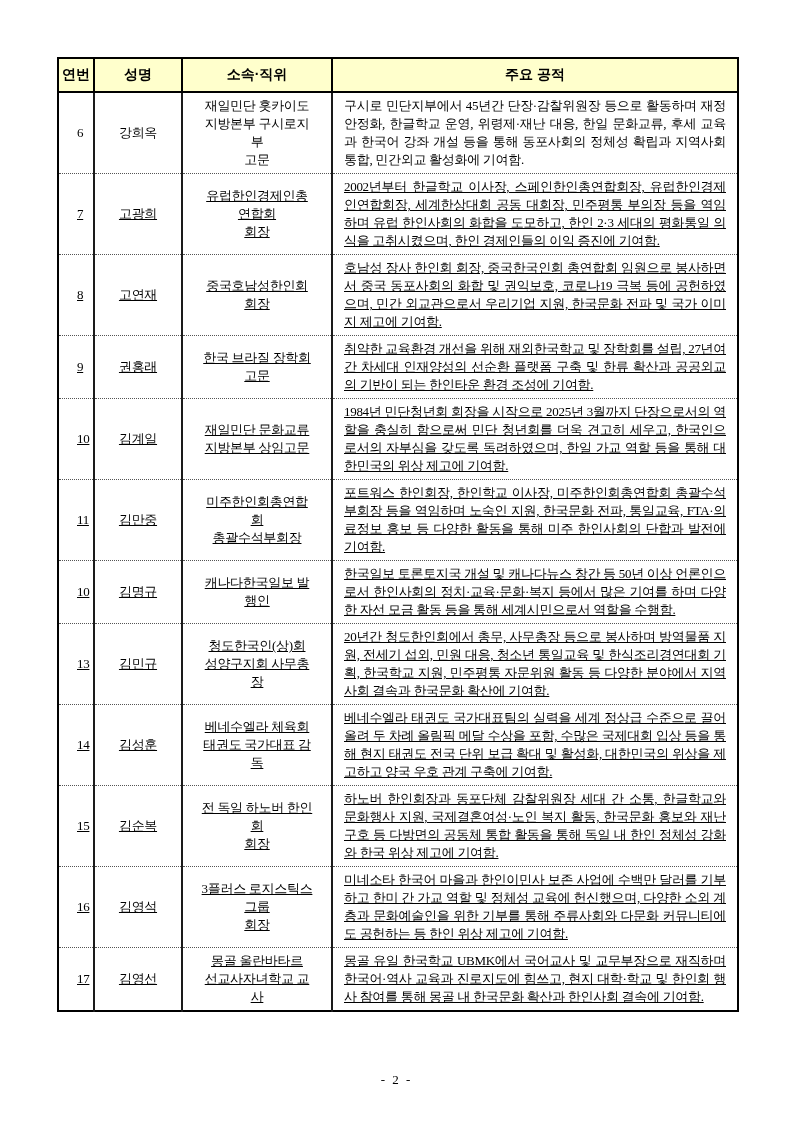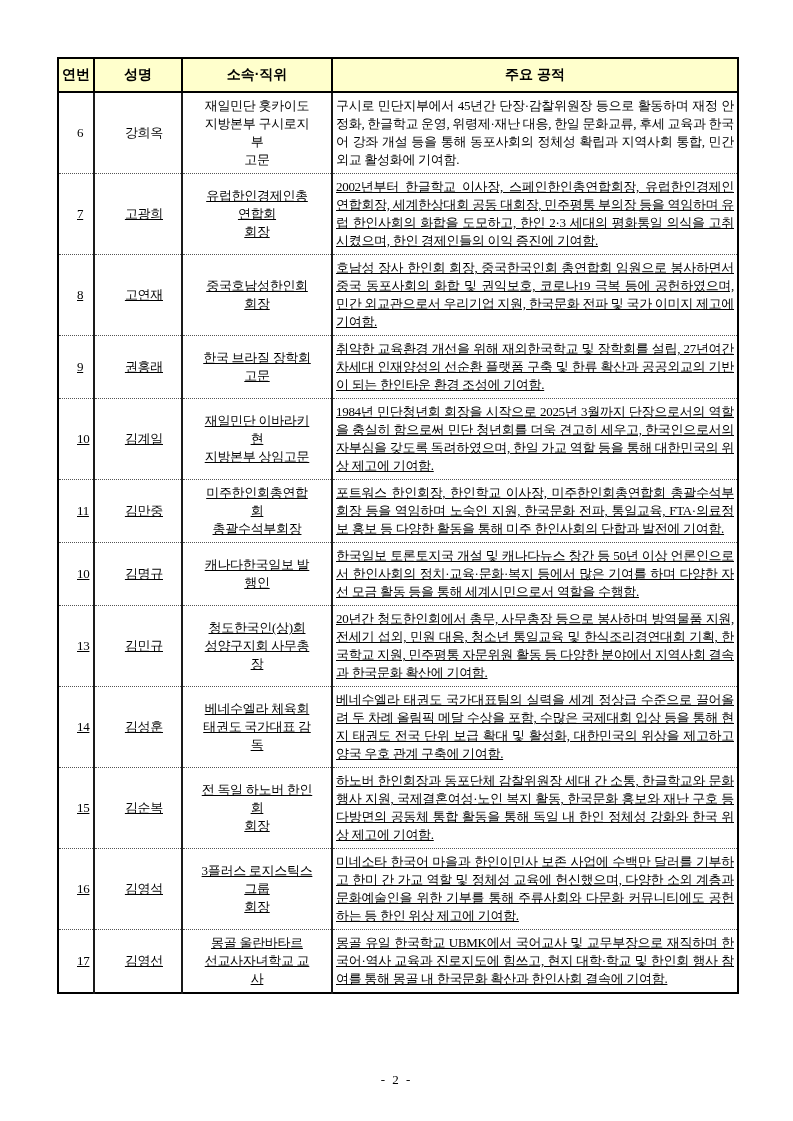--- a/index.html
+++ b/index.html
@@ -48,31 +48,31 @@
     padding: 4px 18px;
   }
   td + td { border-left: 2px solid #1a1a1a; }
   tbody tr + tr td { border-top: 1px dotted #555; text-decoration: underline; }
 
   td.cell-num {
     text-align: center;
     font-size: 13px;
   }
   td.cell-name {
-    text-align: right;
+    text-align: center;
   }
   td.cell-pos {
     text-align: center;
     white-space: pre-line;
   }
   td.cell-ach {
     text-align: justify;
     text-align-last: left;
     word-break: break-all;
-    padding: 4px 3px;
+    padding: 4px 11px;
   }
   .page-footer {
     position: absolute;
     left: 0;
     top: 1072px;
     width: 100%;
     text-align: center;
     font-size: 13px;
     letter-spacing: 2px;
     font-family: "Liberation Serif", "DejaVu Serif", serif;
@@ -124,21 +124,21 @@
         <tr>
     <td class="cell-num">9</td>
     <td class="cell-name">권홍래</td>
     <td class="cell-pos">한국 브라질 장학회
 고문</td>
     <td class="cell-ach">취약한 교육환경 개선을 위해 재외한국학교 및 장학회를 설립, 27년여간 차세대 인재양성의 선순환 플랫폼 구축 및 한류 확산과 공공외교의 기반이 되는 한인타운 환경 조성에 기여함.</td>
   </tr>
         <tr>
     <td class="cell-num">10</td>
     <td class="cell-name">김계일</td>
-    <td class="cell-pos">재일민단 이바라키현
+    <td class="cell-pos">재일민단 문화교류
 지방본부 상임고문</td>
     <td class="cell-ach">1984년 민단청년회 회장을 시작으로 2025년 3월까지 단장으로서의 역할을 충실히 함으로써 민단 청년회를 더욱 견고히 세우고, 한국인으로서의 자부심을 갖도록 독려하였으며, 한일 가교 역할 등을 통해 대한민국의 위상 제고에 기여함.</td>
   </tr>
         <tr>
     <td class="cell-num">11</td>
     <td class="cell-name">김만중</td>
     <td class="cell-pos">미주한인회총연합회
 총괄수석부회장</td>
     <td class="cell-ach">포트워스 한인회장, 한인학교 이사장, 미주한인회총연합회 총괄수석부회장 등을 역임하며 노숙인 지원, 한국문화 전파, 통일교육, FTA·의료정보 홍보 등 다양한 활동을 통해 미주 한인사회의 단합과 발전에 기여함.</td>
   </tr>

